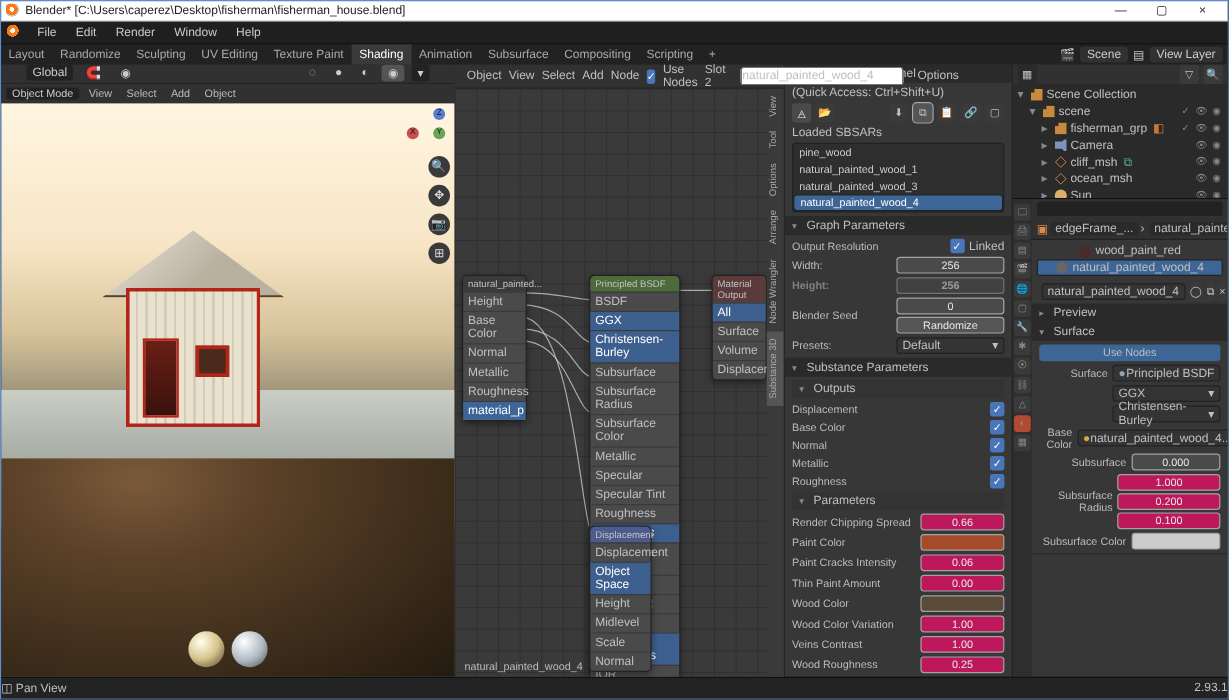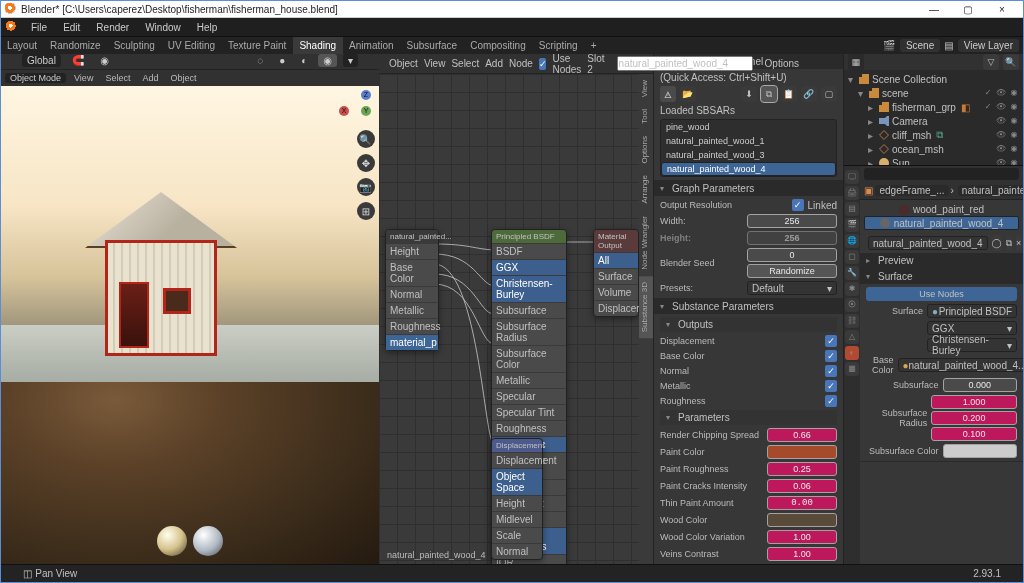--- a/index.html
+++ b/index.html
@@ -117,21 +117,21 @@
   .prop-body { flex:1; overflow:hidden; display:flex; flex-direction:column;}
   .prop-search { height:16px; background:#313131; display:flex; align-items:center; padding:0 4px;}
   .prop-search input { flex:1; background:#222; border:none; color:#999; font-size:9px; padding:1px 4px; border-radius:3px;}
   .crumb { height:18px; background:#313131; border-bottom:1px solid #222; display:flex; align-items:center; gap:2px; padding:0 4px; font-size:9px; overflow:hidden;}
   .crumb .c { background:#2a2a2a; padding:0 4px; border-radius:3px;}
   .slotlist { padding:3px 4px;}
   .slotlist .slot { display:flex; align-items:center; gap:4px; padding:1px 3px; border-radius:2px; font-size:9px;justify-content:center;}
   .slotlist .slot.sel { background:#3d6596;}
   .slot .sw { width:10px;height:10px;border-radius:5px;}
   
-  .status { flex:1; display:flex; gap:26px; padding:0 22px; font-size:9px; color:#999;}
+  .status { flex:1; display:flex; gap:26px; padding:0 0; font-size:9px; color:#999;}
   .status .right { margin-left:auto;}
   
   svg { display:block;}
   .iconbtn { width:16px; height:16px; display:inline-flex; align-items:center; justify-content:center; background:#3a3a3a; border-radius:3px; font-size:9px;}
   .usebtn { background:#3d6596; text-align:center; border-radius:3px; padding:2px 0; font-size:9px;}
 </style>
 </head>
 <body>
 <div class="window">
 
@@ -416,30 +416,26 @@
             </div>
         <div class="prow">
               <div class="plabel">Render Chipping Spread</div>
               <div class="numfield blue" style="width:70px;">0.66</div>
             </div>
         <div class="prow">
               <div class="plabel">Paint Color</div>
               <div class="numfield" style="width:70px;background:#a64a2c;"></div>
             </div>
         <div class="prow">
-              <div class="plabel">Paint Roughness</div>
-              <div class="numfield blue" style="width:70px;">0.25</div>
-            </div>
-        <div class="prow">
               <div class="plabel">Paint Cracks Intensity</div>
               <div class="numfield blue" style="width:70px;">0.06</div>
             </div>
         <div class="prow">
               <div class="plabel">Thin Paint Amount</div>
-              <div class="numfield blue" style="width:70px;font-family:Liberation Mono, monospace;">0.00</div>
+              <div class="numfield blue" style="width:70px;">0.00</div>
             </div>
         <div class="prow">
               <div class="plabel">Wood Color</div>
               <div class="numfield" style="width:70px;background:#5a4a3a;"></div>
             </div>
         <div class="prow">
               <div class="plabel">Wood Color Variation</div>
               <div class="numfield blue" style="width:70px;">1.00</div>
             </div>
         <div class="prow">

